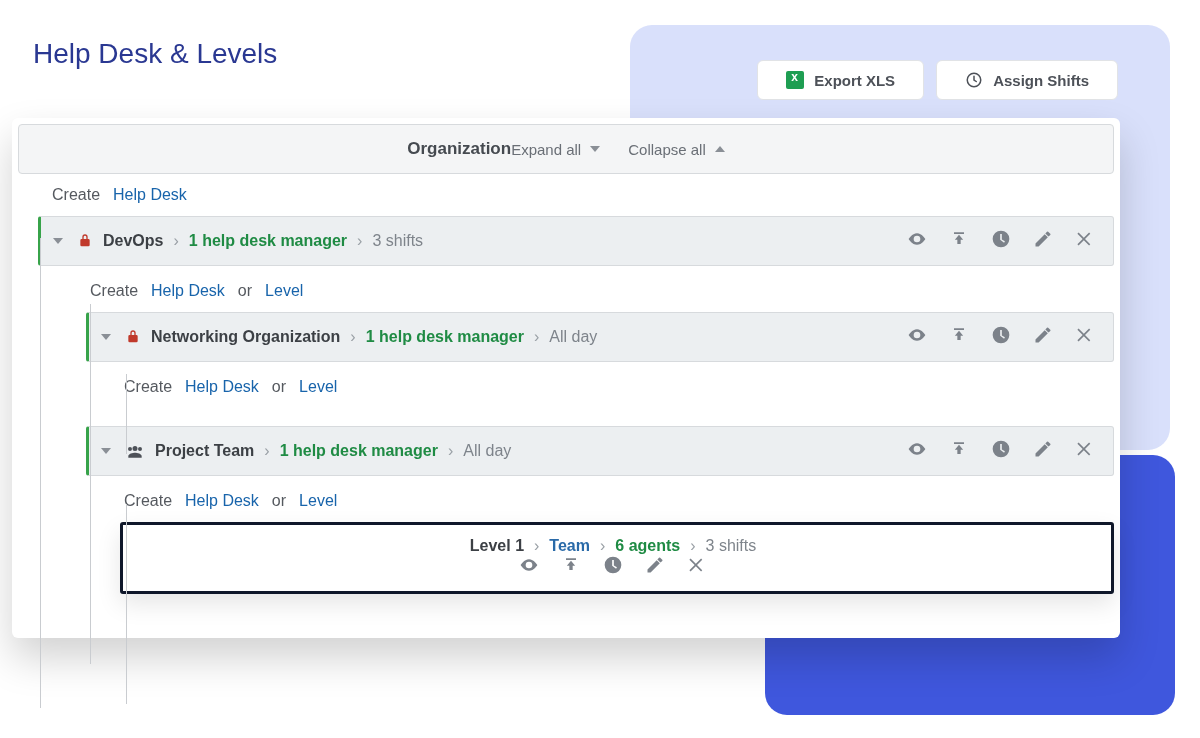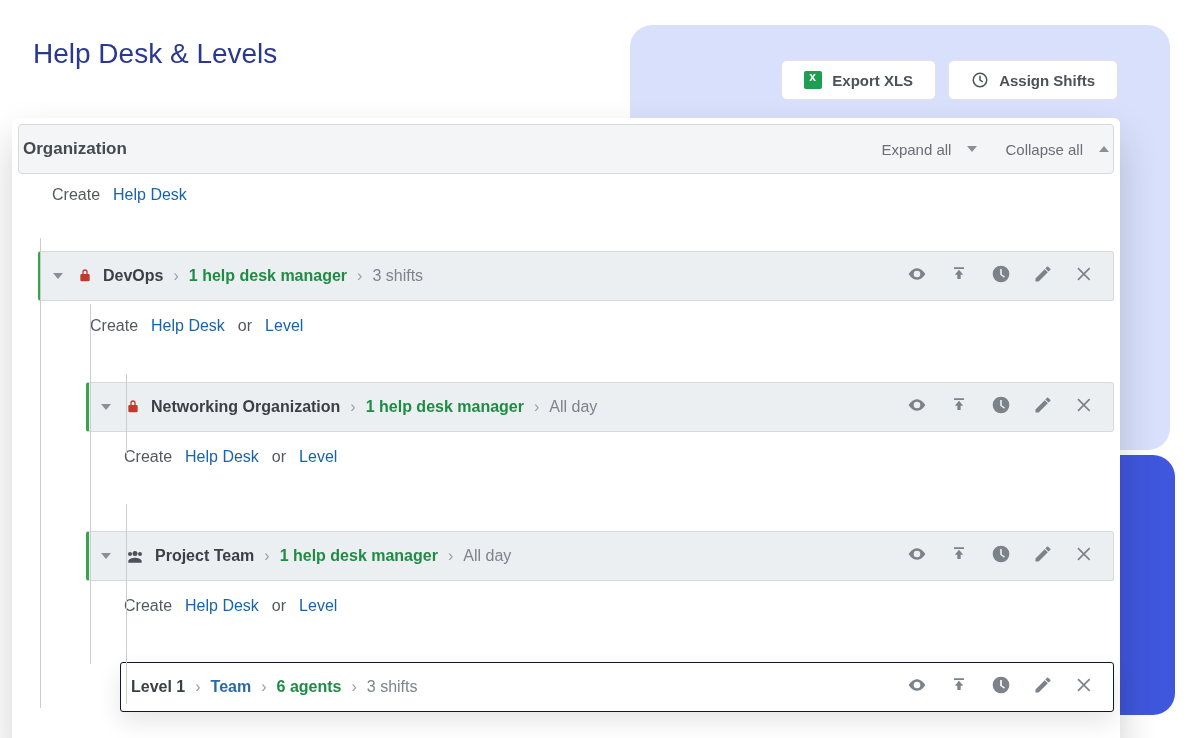--- a/index.html
+++ b/index.html
@@ -51,21 +51,21 @@
     position:absolute;
     right:82px; top:60px;
     display:flex;
     gap:12px;
     z-index:2;
   }
   .btn{
     background:#fff;
     border:1px solid #e1e3e6;
     border-radius:6px;
-    padding:10px 22px;
+    padding:10px 28px;
     display:flex;
     align-items:center;
     gap:10px;
     font-size:15px;
     font-weight:600;
     color:#4d5158;
     cursor:pointer;
   }
   .btn svg{width:18px;height:18px;}
 
@@ -80,36 +80,36 @@
     padding-bottom:40px;
   }
 
   .org-bar{
     margin:6px 6px 0 6px;
     background:var(--panel-bg);
     border:1px solid var(--panel-border);
     border-radius:4px;
     display:flex;
     align-items:center;
-    justify-content:space-between;
+    justify-content:center;
     padding:14px 4px;
   }
   .org-bar .left{
     font-size:17px;
     font-weight:700;
     color:#454a50;
   }
   .org-controls{
     display:flex;
     gap:28px;
     align-items:center;
     color:#6a6f76;
     font-size:15px;
   }
-  .org-controls .ctl{display:flex;align-items:center;gap:16px;cursor:pointer;}
+  .org-controls .ctl{display:flex;align-items:center;gap:9px;cursor:pointer;}
   .caret{width:0;height:0;border-left:5px solid transparent;border-right:5px solid transparent;}
   .caret.down{border-top:6px solid #8a8f96;}
   .caret.up{border-bottom:6px solid #8a8f96;}
 
   .tree{
     margin:0 6px;
     position:relative;
     padding-left:16px;
   }
   
@@ -132,27 +132,27 @@
   .row{
     display:flex;
     align-items:center;
     justify-content:space-between;
     background:var(--row-bg);
     border:1px solid var(--row-border);
     border-left:3px solid transparent;
     border-radius:3px;
     padding:12px 18px 12px 10px;
     margin-bottom:4px;
-    margin-top:35px;
   }
   .row.accent{border-left:3px solid var(--accent-left);}
   .row-white{
     background:#fff;
-    border:1px solid #0f172a;
+    border:3px solid #0f172a;
     box-shadow:0 10px 24px rgba(0,0,0,.10);
+    flex-direction:column;
   }
   .row .left{
     display:flex;
     align-items:center;
     gap:10px;
     font-size:16px;
     flex-wrap:wrap;
   }
   .row .chev{
     width:0;height:0;

